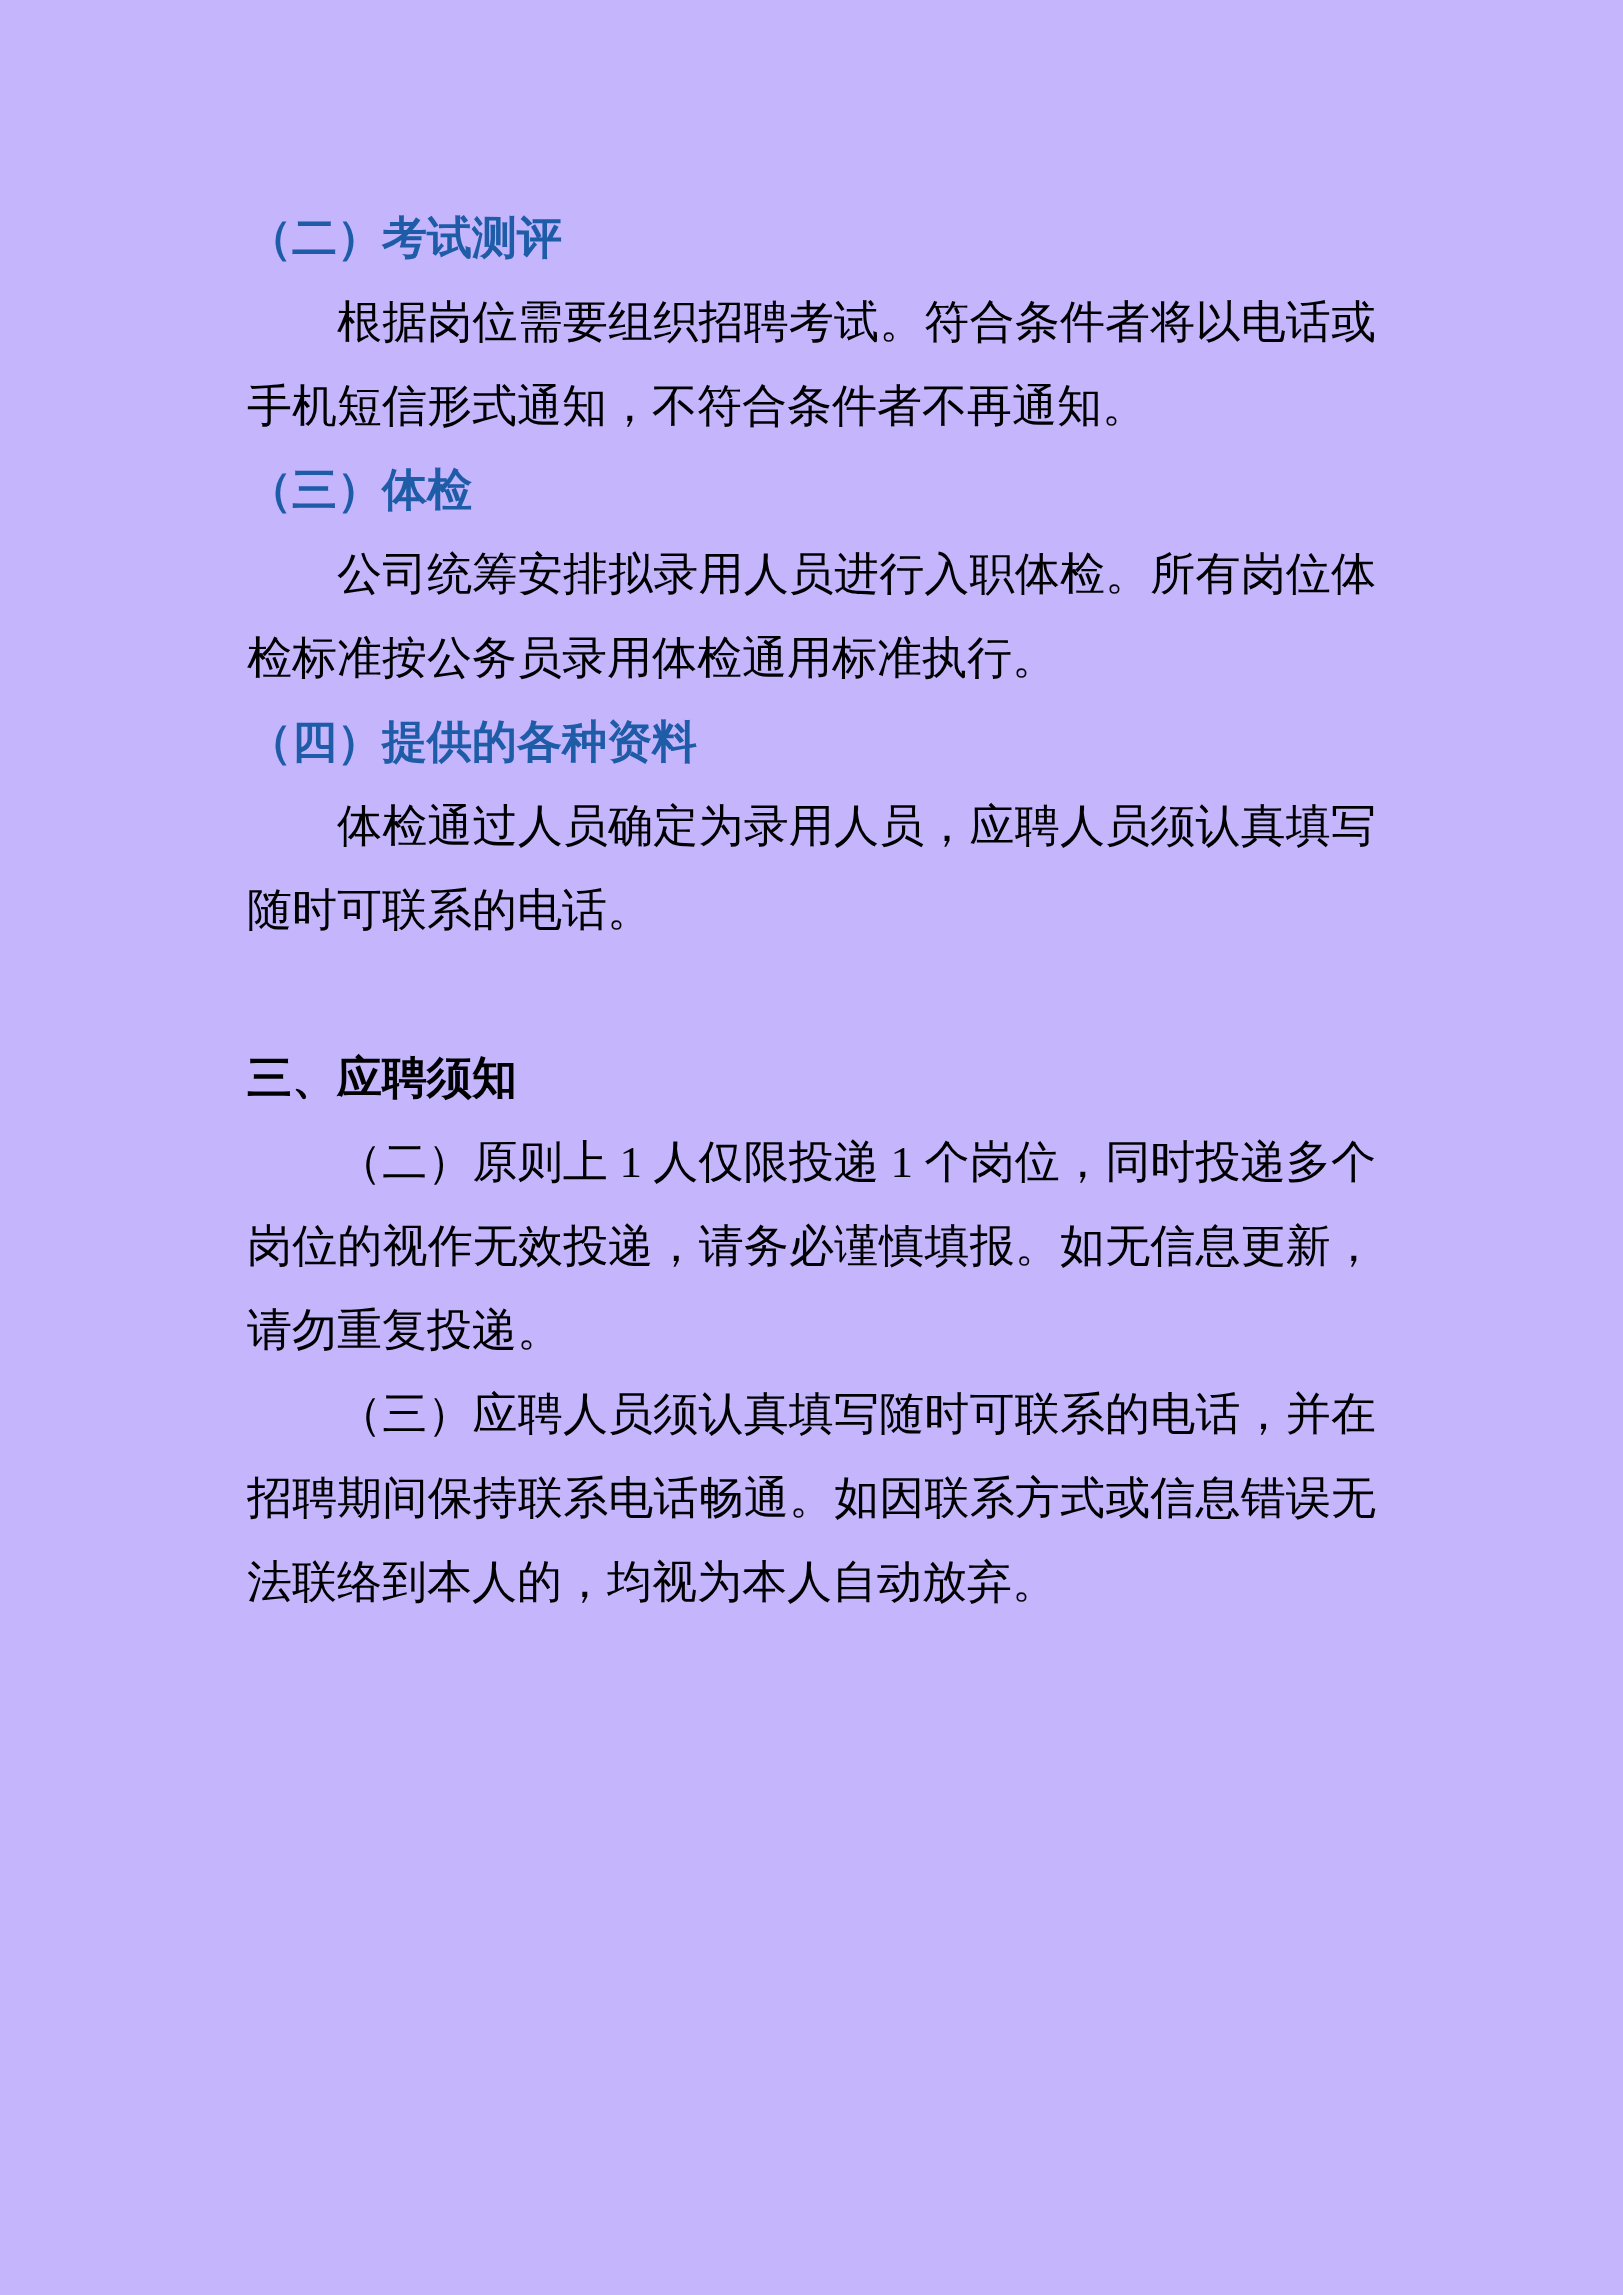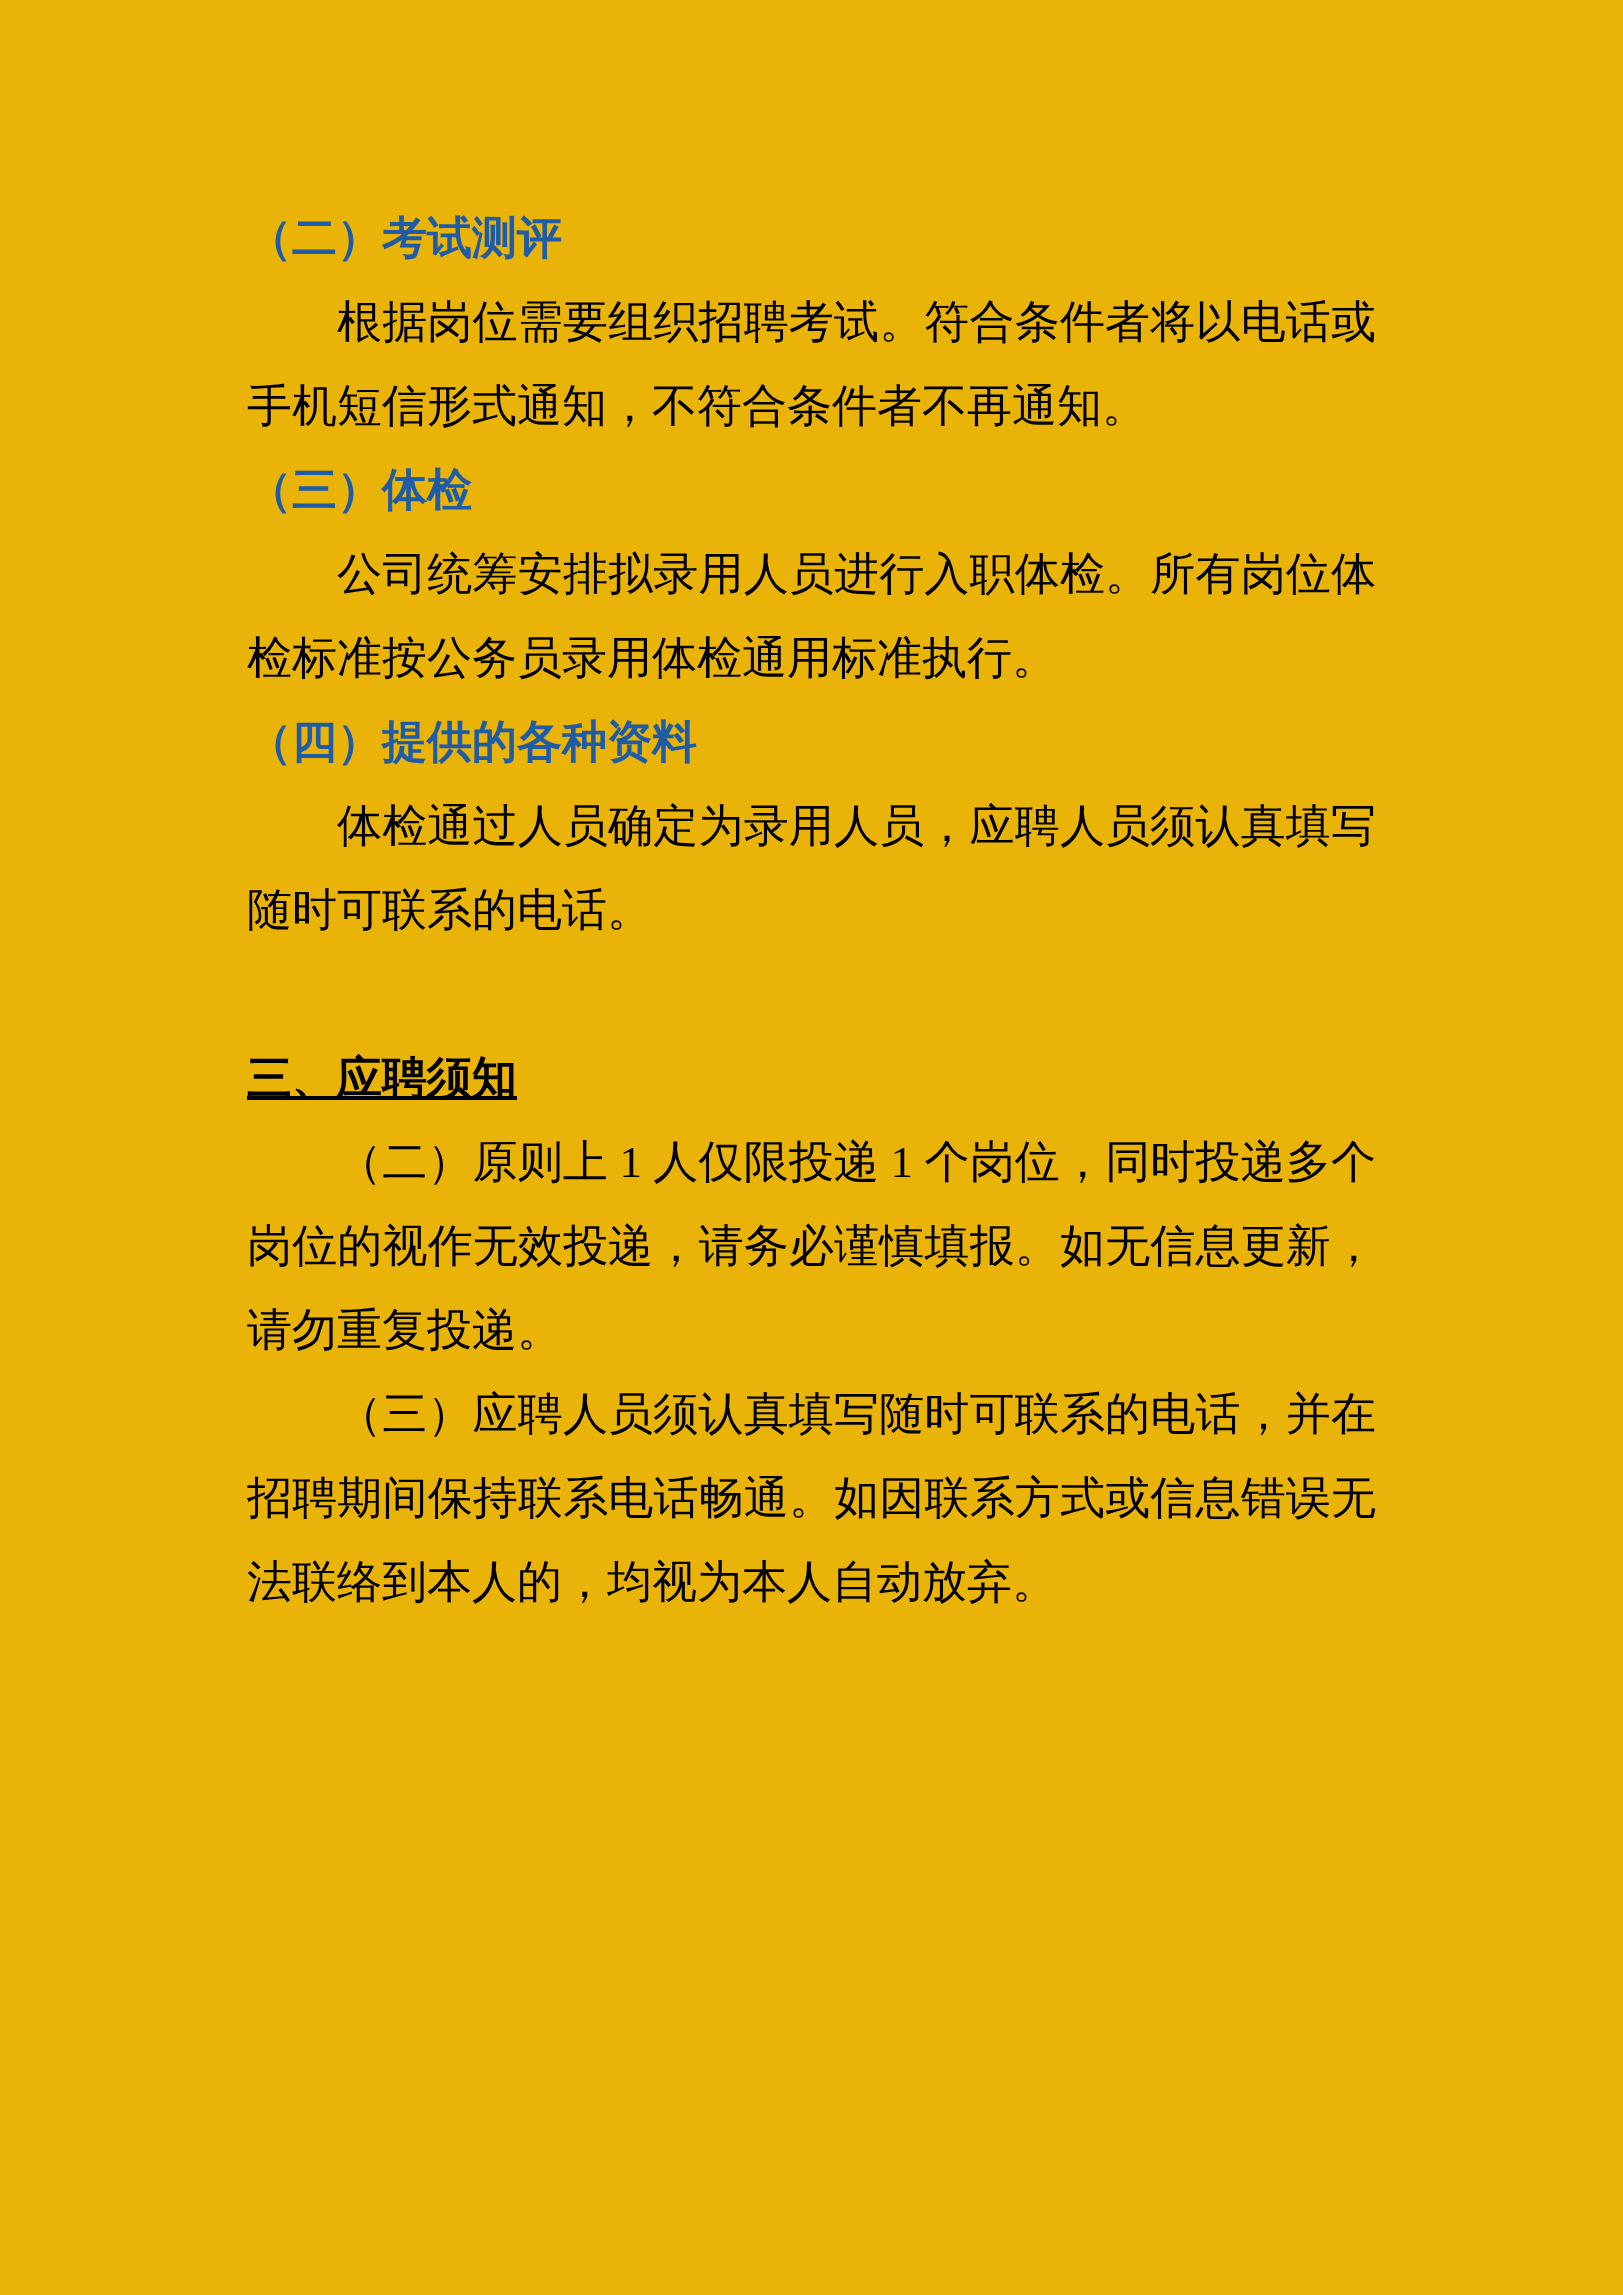--- a/index.html
+++ b/index.html
@@ -11,41 +11,40 @@
     width: 1623px;
     height: 2295px;
     overflow: hidden;
     position: relative;
   }
   .page {
     box-sizing: border-box;
     width: 1623px;
     height: 2295px;
     padding: 196px 247px 0 247px;
-    background: #eab308;
+    background: #c4b5fd;
     font-family: "Liberation Serif", "DejaVu Serif", serif;
     color: #000000;
   }
   .block {
     margin: 0;
     font-size: 45px;
     line-height: 84px;
     font-weight: normal;
   }
   .h-blue {
     color: var(--heading-blue, #1e5ca8);
     font-weight: 700;
     text-align: left;
   }
   .h-black {
     color: #000000;
     font-weight: 700;
     margin-top: 84px;
     text-align: left;
-    text-decoration: underline;
   }
   .body-para {
     text-align: justify;
     text-indent: 2em;
   }
 </style>
 </head>
 <body>
 
 <div class="page">

